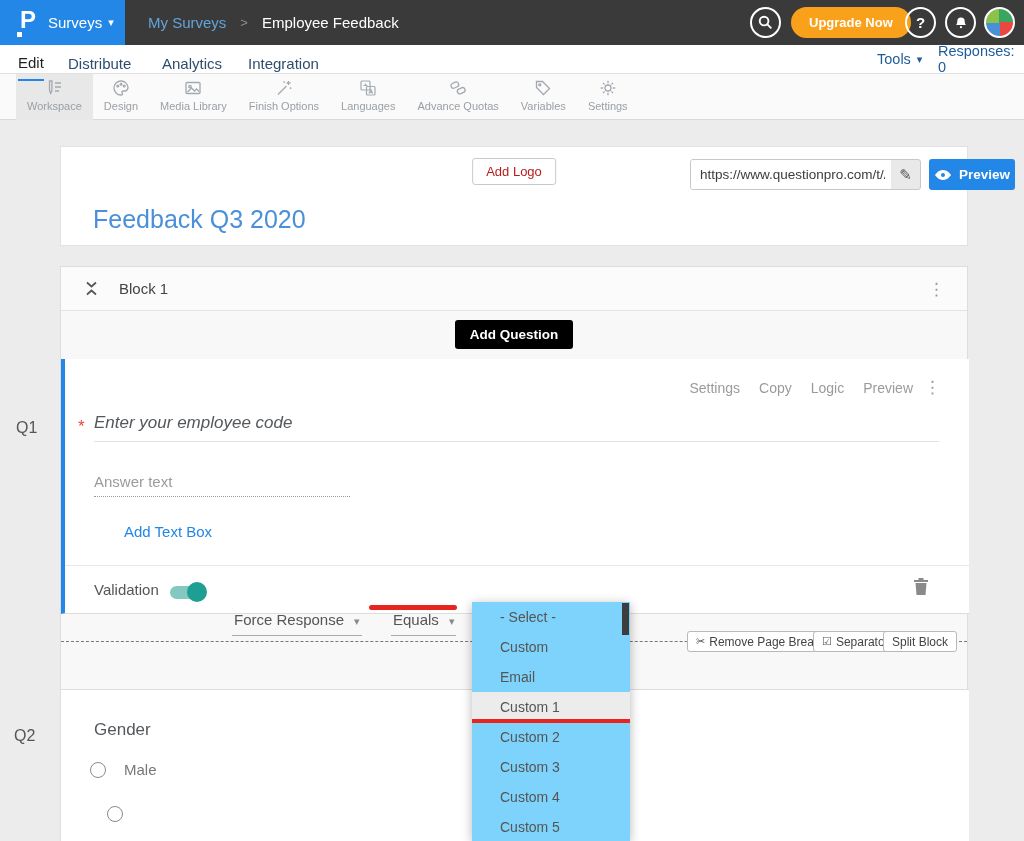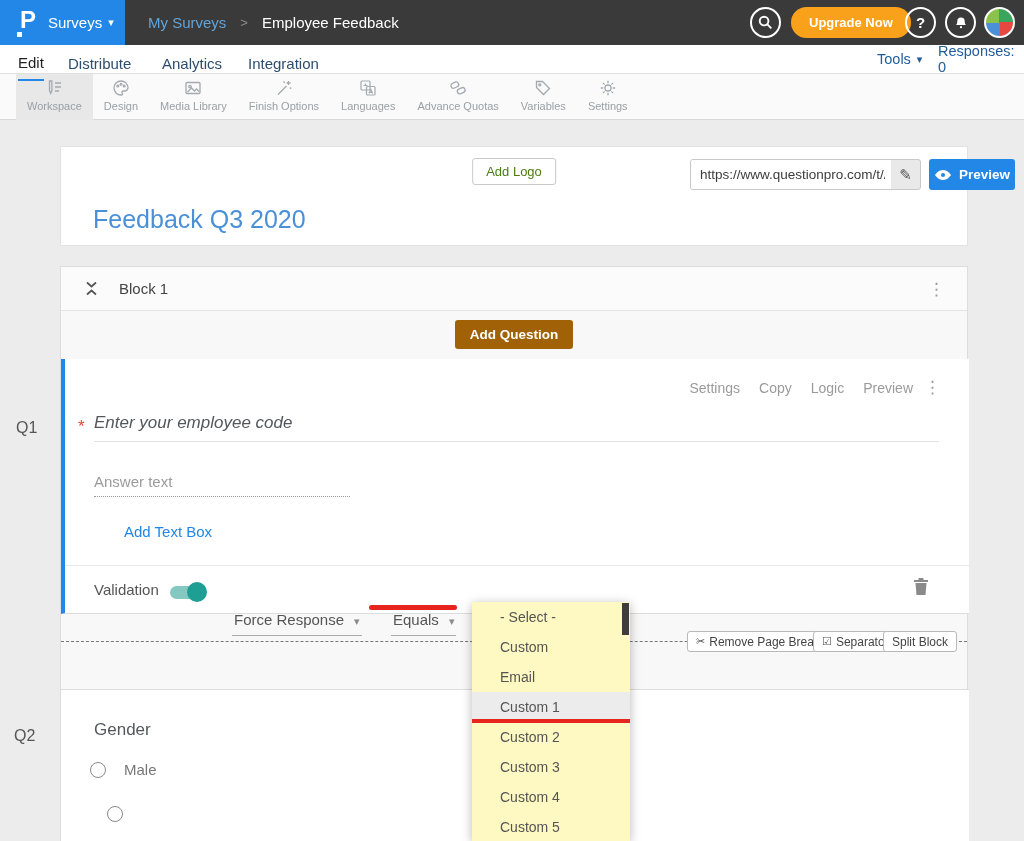--- a/index.html
+++ b/index.html
@@ -45,32 +45,32 @@
     background:#e9e9e9; display:flex; overflow:hidden; }
   #url-input { flex:1; border:none; outline:none; background:#fff; font-size:13.5px; color:#3c3c3c;
     padding:0 6px 0 9px; font-family:"Liberation Sans", sans-serif; }
   #url-edit { width:29px; display:flex; align-items:center; justify-content:center; color:#555; font-size:15px; cursor:pointer; }
   #preview-btn { left:929px; top:85px; width:86px; height:31px; background:#2287e6; border-radius:3px; color:#fff;
     font-size:13.5px; font-weight:bold; display:flex; align-items:center; justify-content:center; gap:7px; cursor:pointer; }
 
   
   #title-card { left:60px; top:146px; width:908px; height:100px; background:#fff; border:1px solid #e2e2e2; }
   #add-logo { position:absolute; left:50%; transform:translateX(-50%); top:11px; padding:5px 13px; background:#fff;
-    border:1px solid #c9c9c9; border-radius:3px; font-size:13px; color:#4d7c0f; cursor:pointer; }
+    border:1px solid #c9c9c9; border-radius:3px; font-size:13px; color:#b91c1c; cursor:pointer; }
   #survey-title { position:absolute; left:32px; top:58px; font-size:25px; color:#4a90d9; cursor:text; }
 
   
   #block-card { left:60px; top:266px; width:908px; height:575px; background:#f8f8f8; border:1px solid #ddd; border-bottom:none; }
   #block-header { position:absolute; left:0; top:0; width:100%; height:44px; background:#fbfbfb; border-bottom:1px solid #e3e3e3; }
   #collapse-icon { position:absolute; left:23px; top:13px; cursor:pointer; }
   #block-title { position:absolute; left:58px; top:13px; font-size:15px; color:#444; }
   .kebab { color:#9a9a9a; font-size:17px; letter-spacing:0; cursor:pointer; line-height:1; }
   #block-kebab { position:absolute; right:22px; top:14px; }
   #addq-strip { position:absolute; left:0; top:44px; width:100%; height:46px; display:flex; align-items:center; justify-content:center; }
-  #add-question { background:#a16207; color:#fff; font-weight:bold; font-size:13.5px; padding:7px 15px; border-radius:3px; cursor:pointer; }
+  #add-question { background:#000000; color:#fff; font-weight:bold; font-size:13.5px; padding:7px 15px; border-radius:3px; cursor:pointer; }
 
   
   #q1-card { position:absolute; left:0; top:92px; width:908px; height:255px; background:#fff;
     border-left:4px solid #2287e6; border-bottom:1px solid #ddd; }
   #q1-actions { position:absolute; right:56px; top:21px; display:flex; gap:19px; font-size:14px; color:#9b9b9b; }
   #q1-actions span { cursor:pointer; }
   #q1-kebab { position:absolute; right:28px; top:20px; }
   #q1-required { position:absolute; left:13px; top:58px; color:#e8453c; font-size:17px; }
   #q1-text { position:absolute; left:29px; top:54px; font-size:17px; color:#54585c; cursor:text;font-style:italic; }
   #q1-underline { position:absolute; left:29px; right:30px; top:82px; border-top:1px solid #e2e2e2; }
@@ -107,21 +107,21 @@
   .radio-label { font-size:15px; color:#777; }
   #opt-male { top:71px; }
   #opt-female { top:116px;flex-direction:column; }
 
   
   .gutter-label { position:absolute; font-size:16px; color:#555; }
   #q1-gutter { left:16px; top:419px; }
   #q2-gutter { left:14px; top:727px; }
 
   
-  #menu { position:absolute; left:472px; top:602px; width:158px; height:239px; background:#fef9c3;
+  #menu { position:absolute; left:472px; top:602px; width:158px; height:239px; background:#7dd3fc;
     box-shadow:0 2px 10px rgba(0,0,0,.28); z-index:40; overflow:hidden; }
   .menu-item { height:30px; line-height:30px; padding-left:28px; font-size:14px; color:#555; cursor:pointer; white-space:nowrap; }
   .menu-item.selected { background:#ececec; }
   #menu-red-bar { position:absolute; left:0; top:117px; width:158px; height:4px; background:#e8241e; }
   #menu-scroll-thumb { position:absolute; right:1px; top:1px; width:7px; height:32px; background:#3d3d3d; }
 </style>
 </head>
 <body>
 
 <div id="stage">

